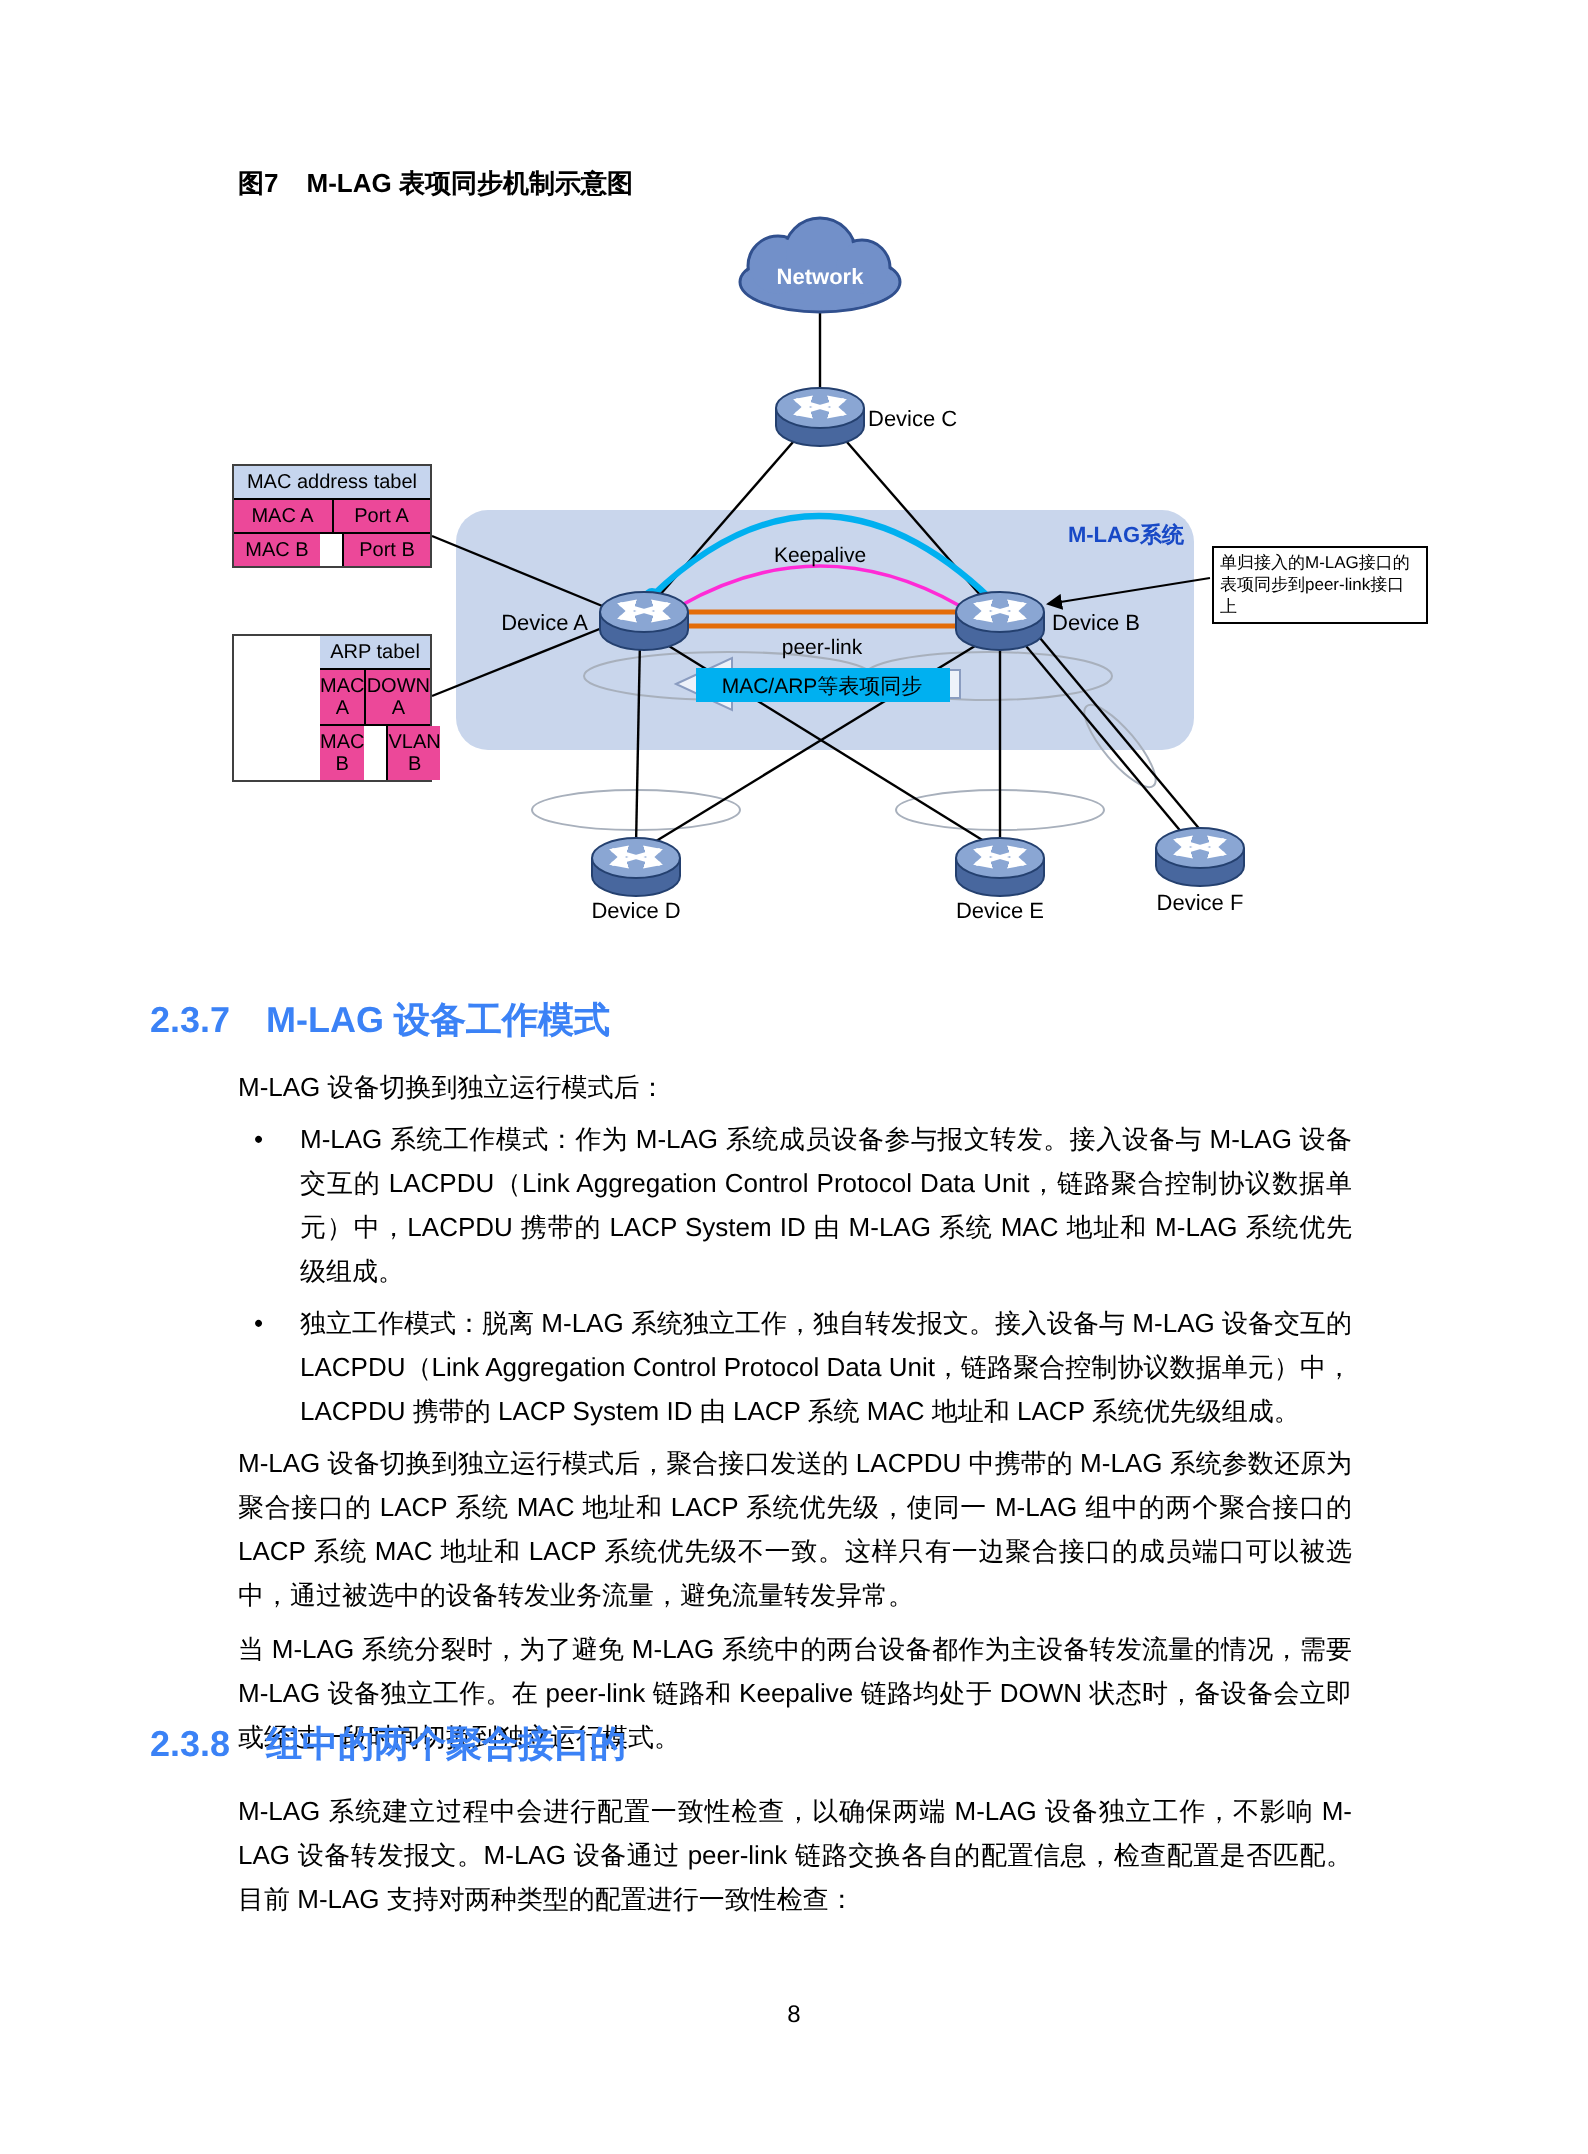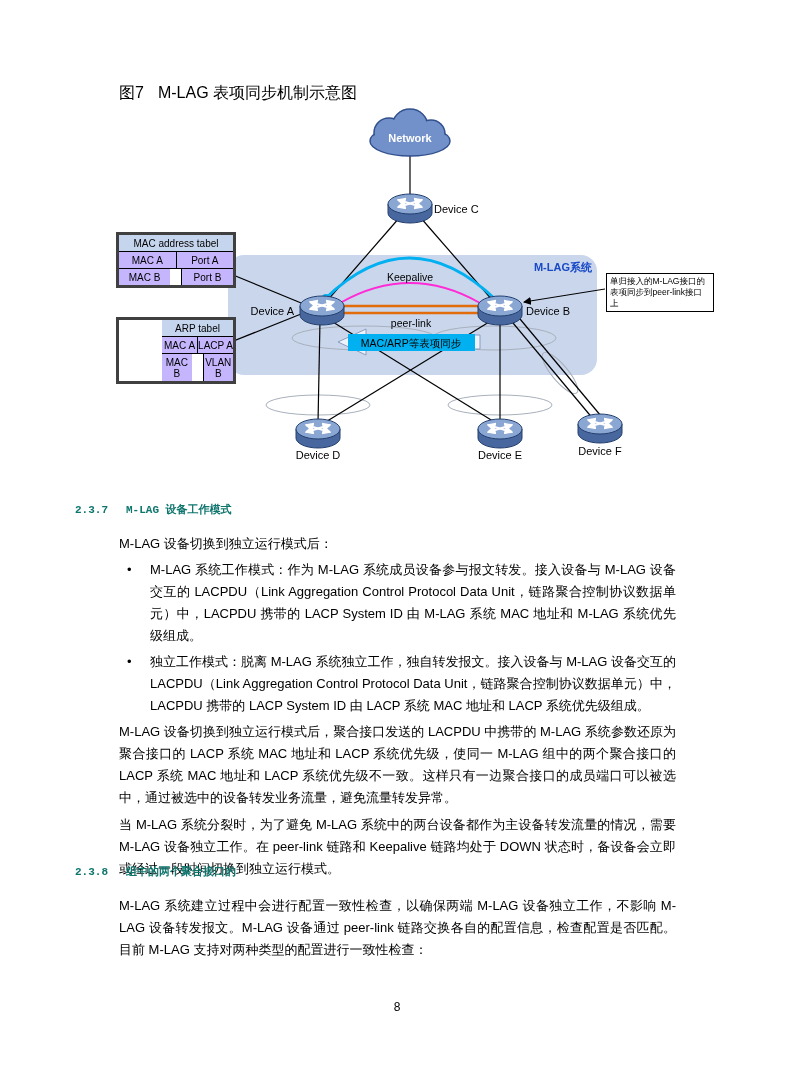--- a/index.html
+++ b/index.html
@@ -2,47 +2,47 @@
 <html><head>
 <meta charset="utf-8">
 <style>
   * { margin:0; padding:0; box-sizing:border-box; }
   html,body { background:#ffffff; }
   body {
     width:794px; height:1077px; position:relative;
     font-family:"Liberation Sans","DejaVu Sans",sans-serif;
     color:#000; overflow:hidden;
   }
-  .caption { position:absolute; left:119px; top:83px; font-size:16px; font-weight:normal; }
+  .caption { position:absolute; left:119px; top:83px; font-size:13px; font-weight:bold; }
   .caption .fig-num { margin-right:14px; }
 
   
   .diagram { position:absolute; left:112px; top:105px; width:660px; height:372px; }
   .diagram svg { position:absolute; left:0; top:0; font-family:inherit; }
 
-  .mini-table { position:absolute; width:120px; border:3px solid #404040; background:#fff; font-size:10px; }
+  .mini-table { position:absolute; width:100px; border:1px solid #404040; background:#fff; font-size:10px; }
   .mini-table .hdr { background:#c6d5ee; border-bottom:1px solid #000; text-align:center; padding:2.5px 0; }
   .mini-table .row { display:flex; }
   .mini-table .row + .row { border-top:1px solid #000;gap:11px; }
-  .mini-table .cell { flex:1; text-align:center; padding:2.5px 0; background:#c4b5fd; }
+  .mini-table .cell { flex:1; text-align:center; padding:2.5px 0; background:#ec4899; }
   .mini-table .cell + .cell { border-left:1px solid #000; }
   #mac-table { left:4px; top:127px; }
   #arp-table { left:4px; top:212px;padding-left:43px; }
 
   .annotation {
     position:absolute; left:494px; top:168px; width:108px;
     border:1px solid #000; background:#fff;
     font-size:8.5px; line-height:1.3; padding:2px 3px;
   }
 
   
   .section { position:absolute; left:75px; width:601px; }
   #section-1 { top:500px; }
   #section-2 { top:862px; }
-  .sec-heading { font-size:11px; font-weight:bold; color:#0f766e; line-height:20px; margin-bottom:13px;font-family:Liberation Mono, monospace; }
+  .sec-heading { font-size:18px; font-weight:bold; color:#3b82f6; line-height:20px; margin-bottom:13px; }
   .sec-heading .sec-num { margin-right:18px; }
   .body-text { font-size:13px; line-height:22px; }
   .body-text p { margin:0 0 5px 44px; text-align:justify; }
   .body-text p.intro { margin-bottom:4px; }
   .bullets { list-style:none; margin:0 0 3px 0; }
   .bullets li {
     position:relative; margin:0 0 4px 50px; padding-left:25px;
     text-align:justify;
   }
   .bullets li .dot { position:absolute; left:2px; top:0; }
@@ -160,21 +160,21 @@
     <div class="row">
       <div class="cell">MAC B</div>
       <div class="cell">Port B</div>
     </div>
   </div>
 
   <div class="mini-table" id="arp-table">
     <div class="hdr">ARP tabel</div>
     <div class="row">
       <div class="cell">MAC A</div>
-      <div class="cell">LACP A</div>
+      <div class="cell">DOWN A</div>
     </div>
     <div class="row">
       <div class="cell">MAC B</div>
       <div class="cell">VLAN B</div>
     </div>
   </div>
 
   <div class="annotation">单归接入的M-LAG接口的表项同步到peer-link接口上</div>
 </div>
 

